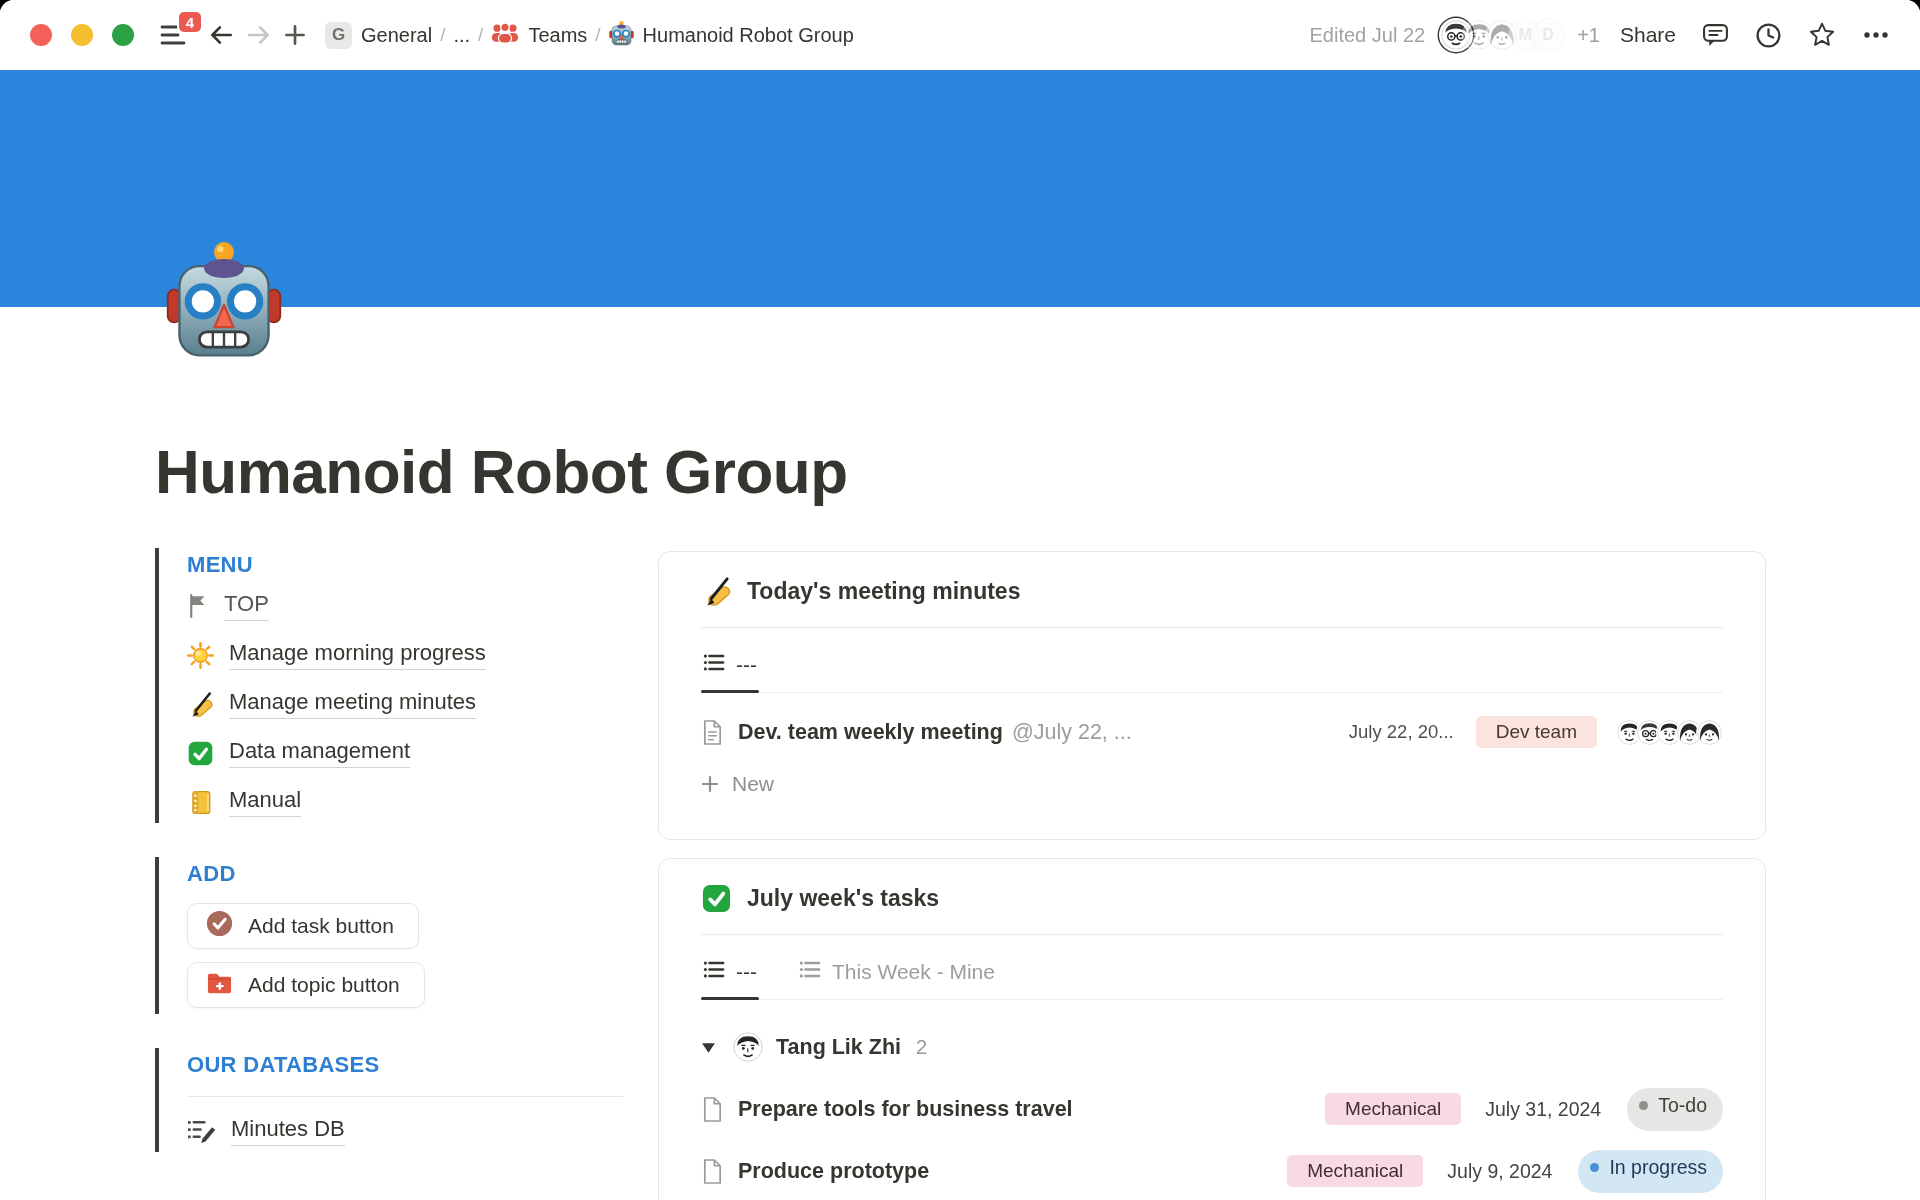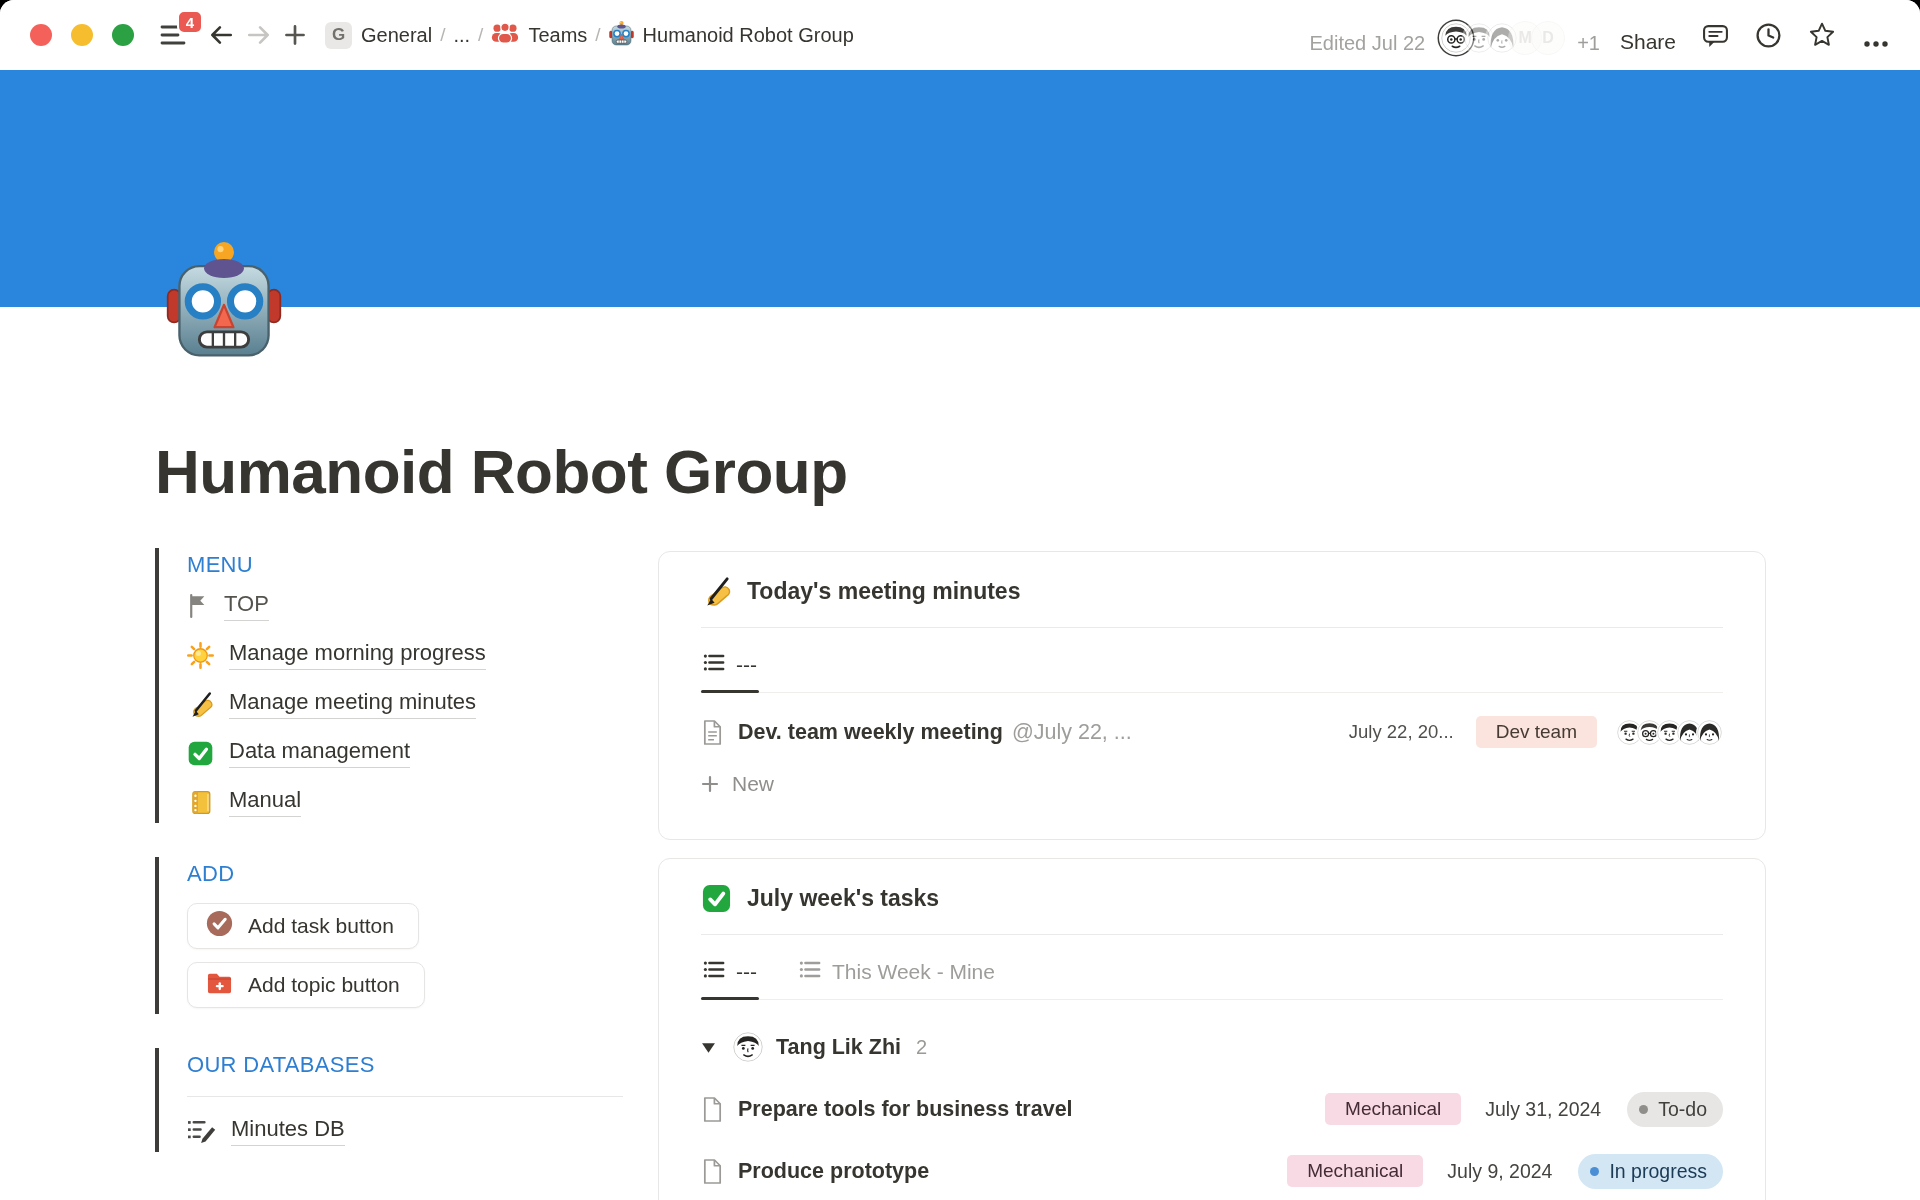--- a/index.html
+++ b/index.html
@@ -24,21 +24,21 @@
   .icon-btn.dim{color:#c6c5c2}
   .sidebar-toggle{position:relative;margin-right:10px}
   .badge{position:absolute;top:-8px;right:-11px;min-width:26px;height:24px;padding:0 4px;background:var(--badge-red);
          color:#fff;font-size:15px;font-weight:700;border-radius:7px;border:2px solid #fff;
          display:flex;align-items:center;justify-content:center}
   .breadcrumb{display:flex;align-items:center;font-size:20px;margin-left:6px;white-space:nowrap}
   .crumb{display:flex;align-items:center;gap:9px;padding:4px 7px;border-radius:6px;cursor:pointer}
   .ws-chip{width:27px;height:27px;border-radius:6px;background:#e9e8e6;color:#73716d;font-size:17px;font-weight:700;
            display:flex;align-items:center;justify-content:center}
   .sep{color:#b6b5b2;margin:0 1px;font-size:19px}
-  .topbar-right{margin-left:auto;display:flex;align-items:flex-end;gap:14px}
+  .topbar-right{margin-left:auto;display:flex;align-items:center;gap:14px}
   .edited{color:#a3a29e;font-size:20px}
   .avatar-stack{display:flex;align-items:center}
   .avatar{width:34px;height:34px;border-radius:50%;border:2px solid #fff;margin-left:-11px;background:#fff;overflow:hidden;flex:none}
   .avatar svg{width:100%;height:100%}
   .avatar.first{margin-left:0;box-shadow:0 0 0 1.5px #3e3d3a}
   .avatar.faded{opacity:.38}
   .letter-chip{display:flex;align-items:center;justify-content:center;background:#fcfbf9;border:1px solid #ecebe8;
                color:#c9c8c4;font-size:16px;font-weight:600}
   .more-count{color:#9f9e9b;font-size:20px;margin-left:-2px}
   .share-btn{background:none;border:0;font-size:21px;color:var(--text-dark);cursor:pointer;font-family:inherit}
@@ -46,21 +46,21 @@
   
   .cover{position:absolute;top:70px;left:0;right:0;height:237px;background:var(--banner-blue);cursor:pointer}
   .page-robot{position:absolute;left:164px;top:238px;width:120px;height:122px;cursor:pointer;z-index:4}
   .page-robot svg{width:100%;height:100%}
 
   
   .page-title{position:absolute;left:155px;top:436px;margin:0;font-size:62px;font-weight:700;letter-spacing:-.5px;color:var(--text-dark)}
   .left-col{position:absolute;left:155px;top:548px;width:480px}
   .quote-block{border-left:4px solid #3d3c38;padding:2px 0 6px 28px}
   .quote-block + .quote-block{margin-top:34px}
-  .sec-h{margin:2px 0 0;font-size:22px;font-weight:400;color:var(--section-blue);letter-spacing:.3px}
+  .sec-h{margin:2px 0 0;font-size:22px;font-weight:700;color:var(--section-blue);letter-spacing:.3px}
   .menu-link{display:flex;align-items:center;gap:15px;margin-top:19px;font-size:22px;cursor:pointer;width:max-content}
   .menu-link .ic{flex:none;display:flex}
   .ul{border-bottom:1.5px solid rgba(55,53,47,.22);padding-bottom:3px}
   .top-link{color:#55534e;margin-top:13px}
   .add-btn{display:flex;align-items:center;gap:15px;width:max-content;height:46px;padding:0 24px 0 18px;margin-top:13px;
            background:#fff;border:1px solid #e6e5e3;border-radius:10px;font-size:21px;color:var(--text-dark);
            font-family:inherit;cursor:pointer;box-shadow:0 1px 2px rgba(15,15,15,.04)}
   .add-btn:first-of-type{margin-top:16px}
   .db-divider{border:0;border-top:1px solid #e8e7e5;margin:18px 0 0;width:436px}
 
@@ -90,21 +90,21 @@
   .mini{width:27px;height:27px;border-radius:50%;border:1.5px solid #fff;margin-left:-7px;background:#fff;overflow:hidden;flex:none}
   .mini svg{width:100%;height:100%}
   .new-row{display:flex;align-items:center;gap:13px;margin-top:10px;padding:7px 0;color:#8f8e8b;font-size:21px;cursor:pointer;width:max-content}
   .group-row{display:flex;align-items:center;margin-top:24px;height:46px}
   .tri{display:flex;flex:none;margin-right:17px;cursor:pointer}
   .g-avatar{width:30px;height:30px;border-radius:50%;overflow:hidden;margin-right:13px;flex:none}
   .g-avatar svg{width:100%;height:100%}
   .g-name{font-size:21.5px;font-weight:700}
   .g-count{font-size:20px;color:#9b9a97;margin-left:15px}
   .task-date{font-size:19.5px;color:#45433f;margin-left:24px;white-space:nowrap}
-  .status{display:flex;align-items:center;gap:10px;border-radius:999px;padding:6px 16px 6px 12px;font-size:19.5px;margin-left:26px;white-space:nowrap}
+  .status{display:flex;align-items:center;gap:10px;border-radius:999px;padding:6px 16px 14px 12px;font-size:19.5px;margin-left:26px;white-space:nowrap}
   .status .dot{width:9px;height:9px;border-radius:50%;flex:none}
   .status.gray{background:var(--status-gray-bg);color:#41403c}
   .status.gray .dot{background:var(--status-gray-dot)}
   .status.blue{background:var(--status-blue-bg);color:var(--status-blue-text)}
   .status.blue .dot{background:var(--status-blue-dot)}
 </style>
 </head>
 <body>
 
 <svg width="0" height="0" style="position:absolute">

